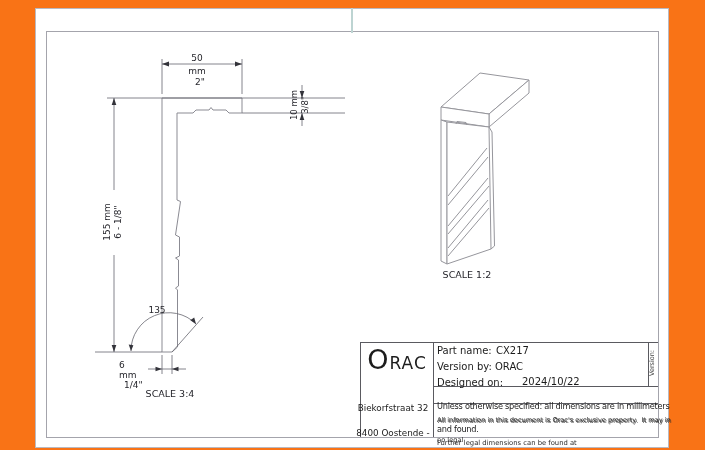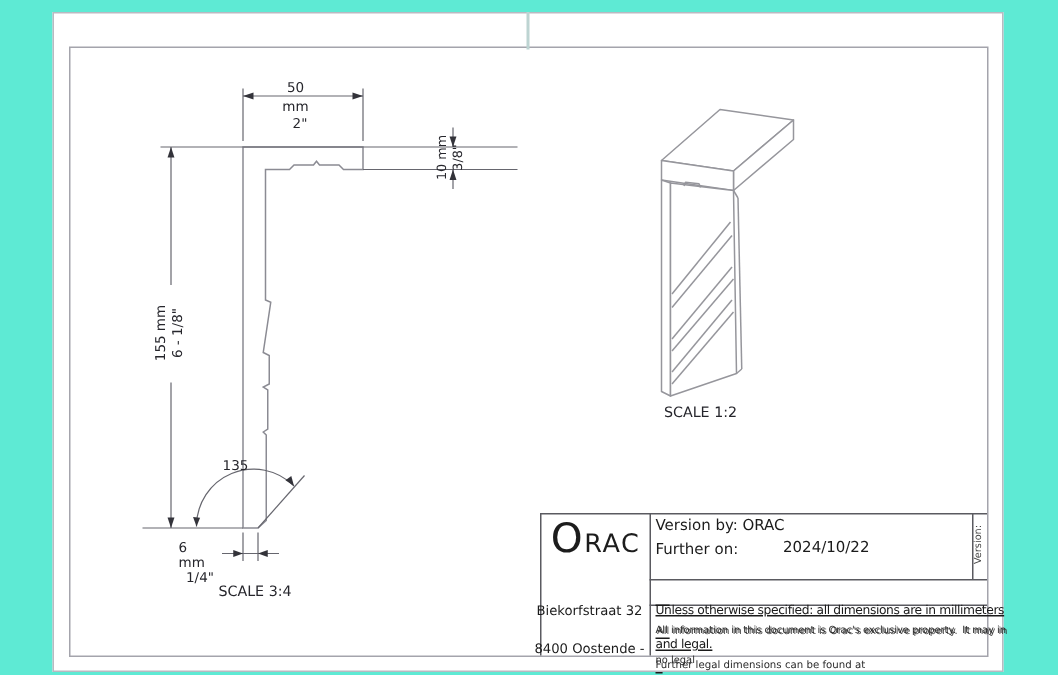--- a/index.html
+++ b/index.html
@@ -1,16 +1,16 @@
 <!DOCTYPE html>
 <html><head>
 <meta charset="utf-8">
 <style>
   html,body{margin:0;padding:0;background:#ffffff;}
-  #root{position:relative;width:705px;height:450px;background:#5eead4;overflow:hidden;
+  #root{position:relative;width:705px;height:450px;background:#f97316;overflow:hidden;
         font-family:"DejaVu Sans","Liberation Sans",sans-serif;color:#222;}
   .abs{position:absolute;}
   
   .page{left:35px;top:8px;width:632px;height:438px;border:1px solid #b9b9c1;background:#fff;}
   .frame{left:46px;top:31px;width:611px;height:405px;border:1px solid #a4a4ac;}
   .tick{left:351px;top:8px;width:2px;height:25px;background:#bdd4d2;}
   
   .tbl{background:#5a5a60;}
   
   .logo{left:360px;top:345px;width:74px;text-align:center;letter-spacing:1px;color:#1c1c1c;}
@@ -18,21 +18,21 @@
   .logo .rac{font-size:17px;}
   .addr{left:348px;top:388px;width:90px;text-align:center;font-size:8.8px;line-height:8.2px;
         white-space:pre;color:#1c1c1c;}
   .fields{left:437px;top:345px;width:208px;font-size:10px;color:#1b1b1b;}
   .frow{position:relative;height:16px;}
   .fval{position:absolute;left:58px;top:0;}
   .fval.raised{top:-1px;padding-left:28px;}
   .version{left:636px;top:358px;width:34px;height:10px;transform:rotate(-90deg);
            font-size:6.5px;color:#444;text-align:center;}
   .spec{left:437px;top:388px;width:220px;font-size:8.2px;line-height:7.6px;
-        letter-spacing:-0.25px;color:#1b1b1b;white-space:pre;text-decoration:underline;}
+        letter-spacing:-0.25px;color:#1b1b1b;white-space:pre;}
   .prop{left:437px;top:404px;width:220px;font-size:6.6px;line-height:6.5px;
         color:#2a2a2a;white-space:pre;}
   .prop .ovl{position:relative;display:block;height:6.5px;}
   .prop .ovl span{position:absolute;left:0;top:0;white-space:pre;}
   .prop .ovl span.ghost{transform:translate(1px,0.8px);opacity:.85;}
   .further{left:437px;top:439px;font-size:6.8px;color:#2a2a2a;white-space:pre;}
   
   svg{position:absolute;left:0;top:0;}
   svg text{font-family:"DejaVu Sans","Liberation Sans",sans-serif;fill:#26262c;}
   .t9{font-size:9px;}
@@ -152,34 +152,38 @@
     <div>Biekorfstraat 32</div>
     <div>8400 Oostende -</div>
     
     
     
     
   </div>
 
   <div class="abs fields">
     <div class="frow">
+      <span>Part name:</span>
+      <span class="fval" style="left:59px;">CX217</span>
+    </div>
+    <div class="frow">
       <span>Version by:</span>
       <span class="fval">ORAC</span>
     </div>
     <div class="frow">
-      <span>Further on:</span>
+      <span>Designed on:</span>
       <span class="fval raised" style="left:57px;">2024/10/22</span>
     </div>
   </div>
 
   <div class="abs version">Version:</div>
 
   <div class="abs spec">
     <div>Unless otherwise specified: all dimensions are in millimeters</div>
-    <div>and legal.</div>
+    <div>and found.</div>
   </div>
 
   <div class="abs prop">
     <div class="ovl">
       <span>All information in this document is Orac's exclusive property.  It may in</span>
       <span class="ghost">All information in this document is Orac's exclusive property.  It may in</span>
     </div>
     <div>no legal</div>
     
     

